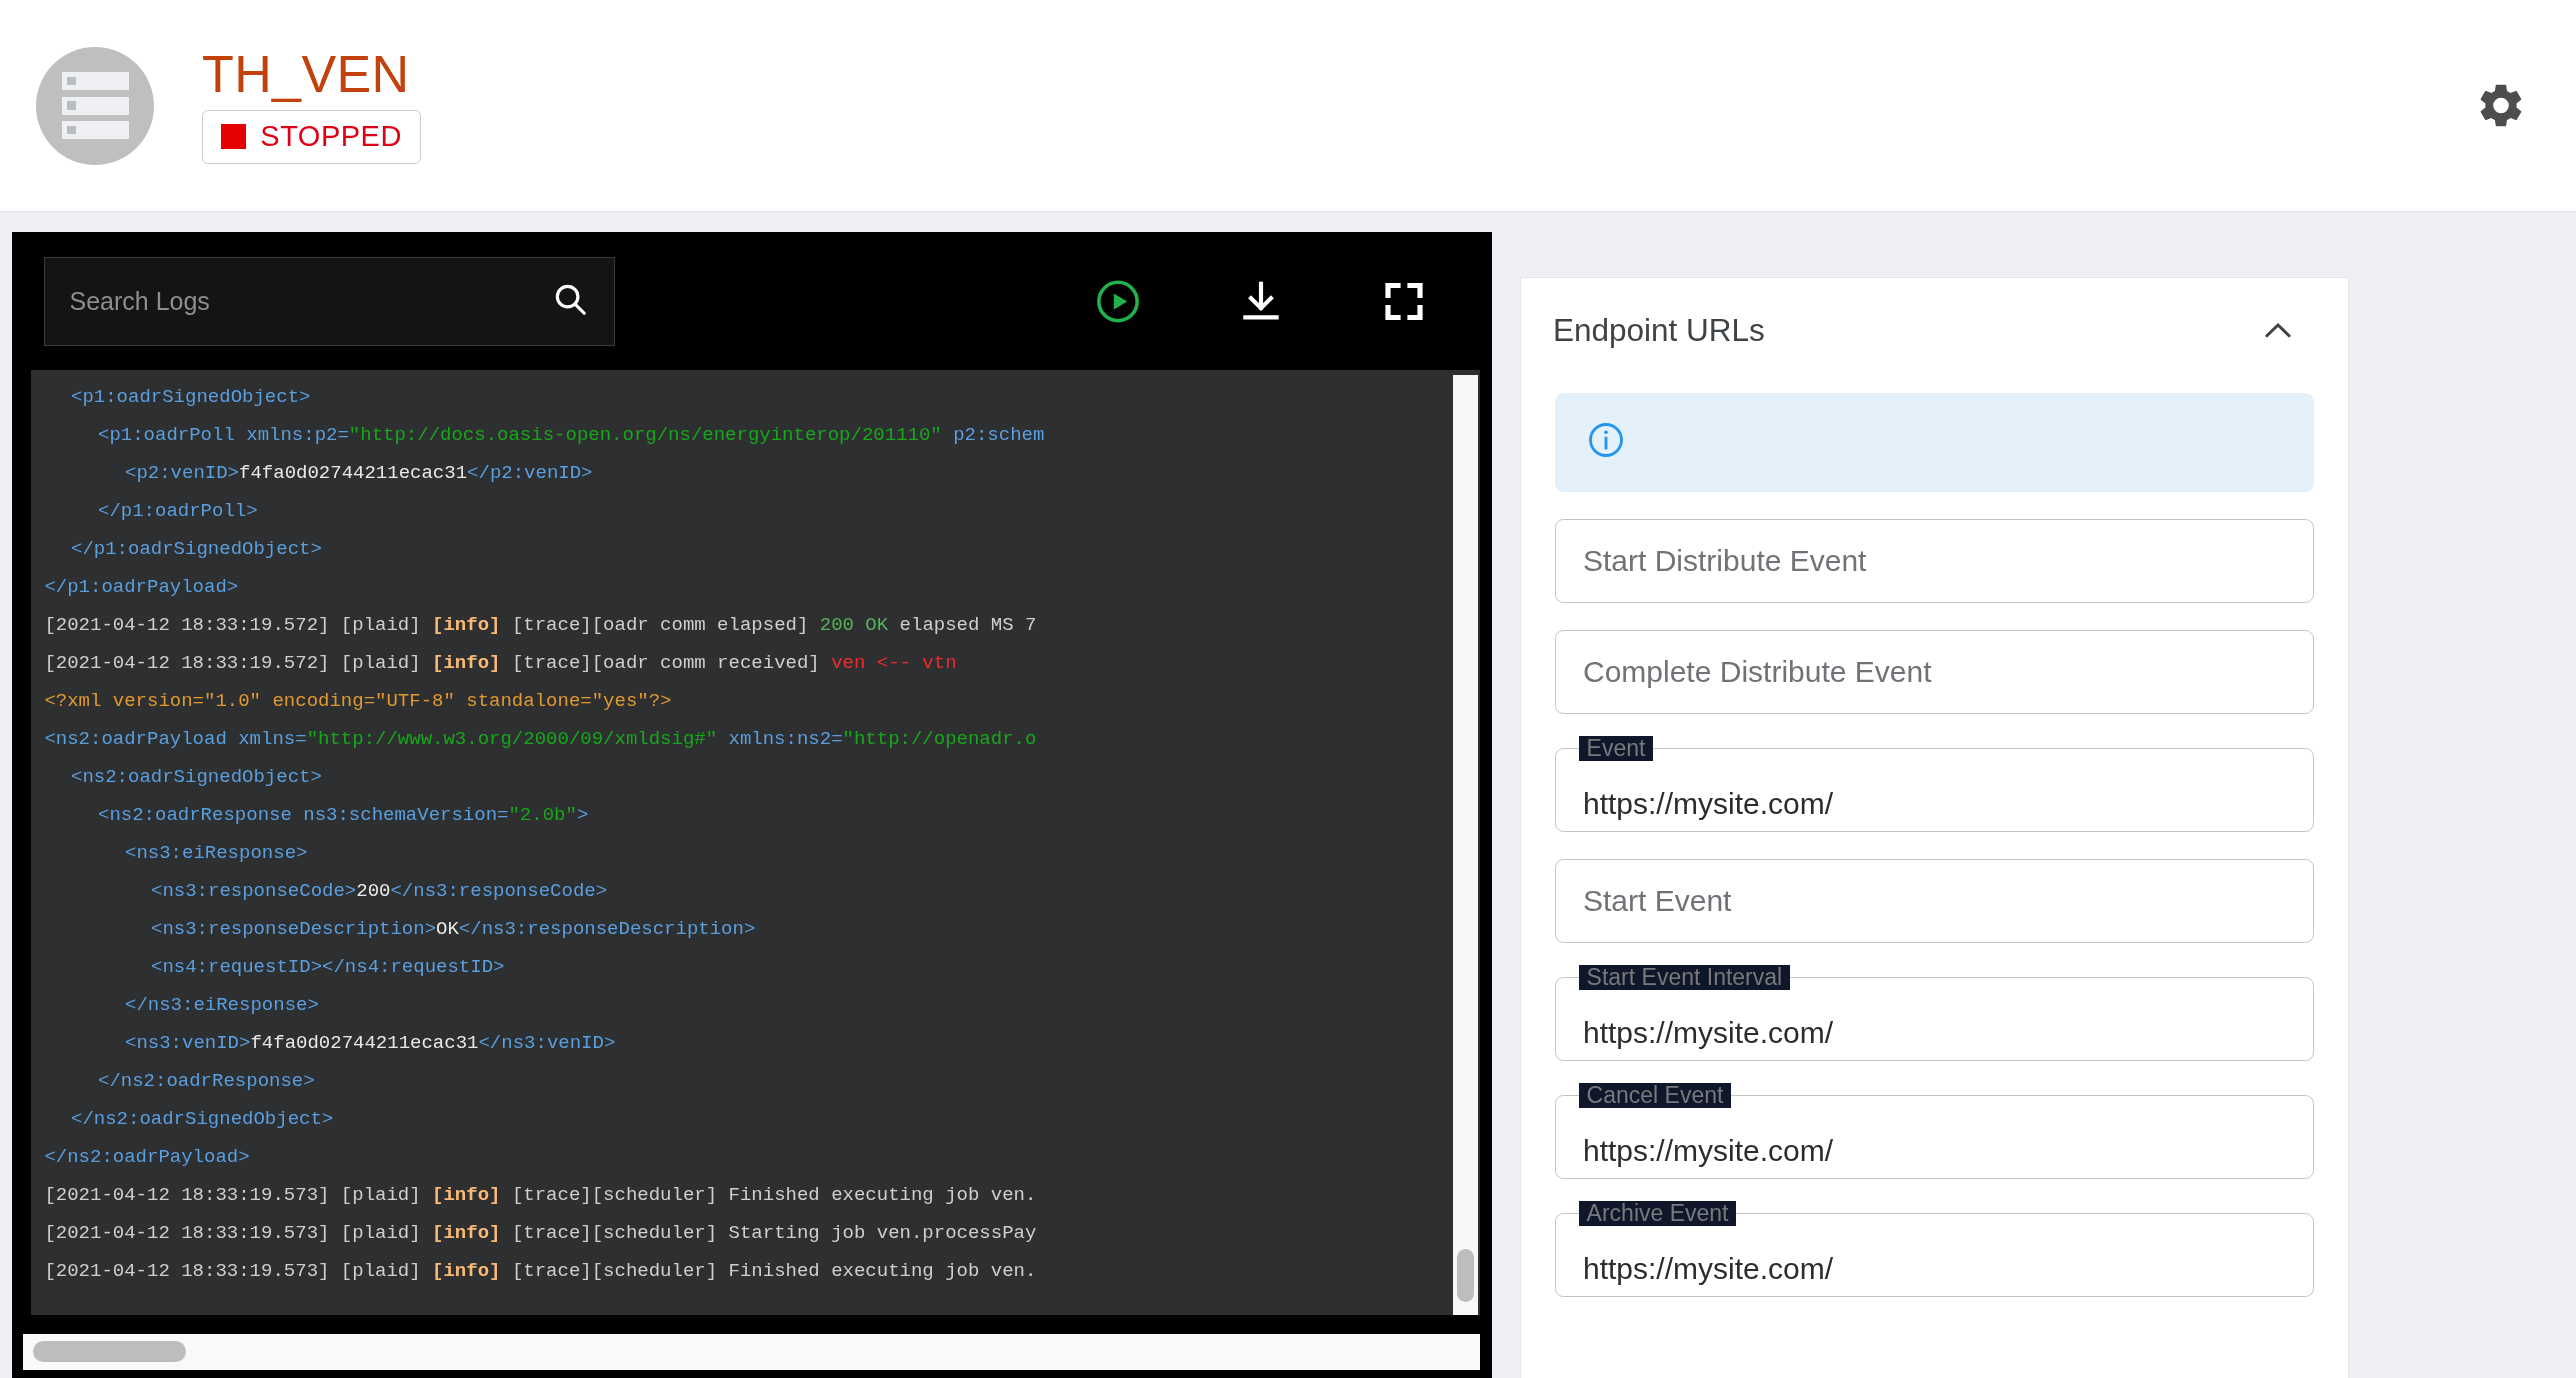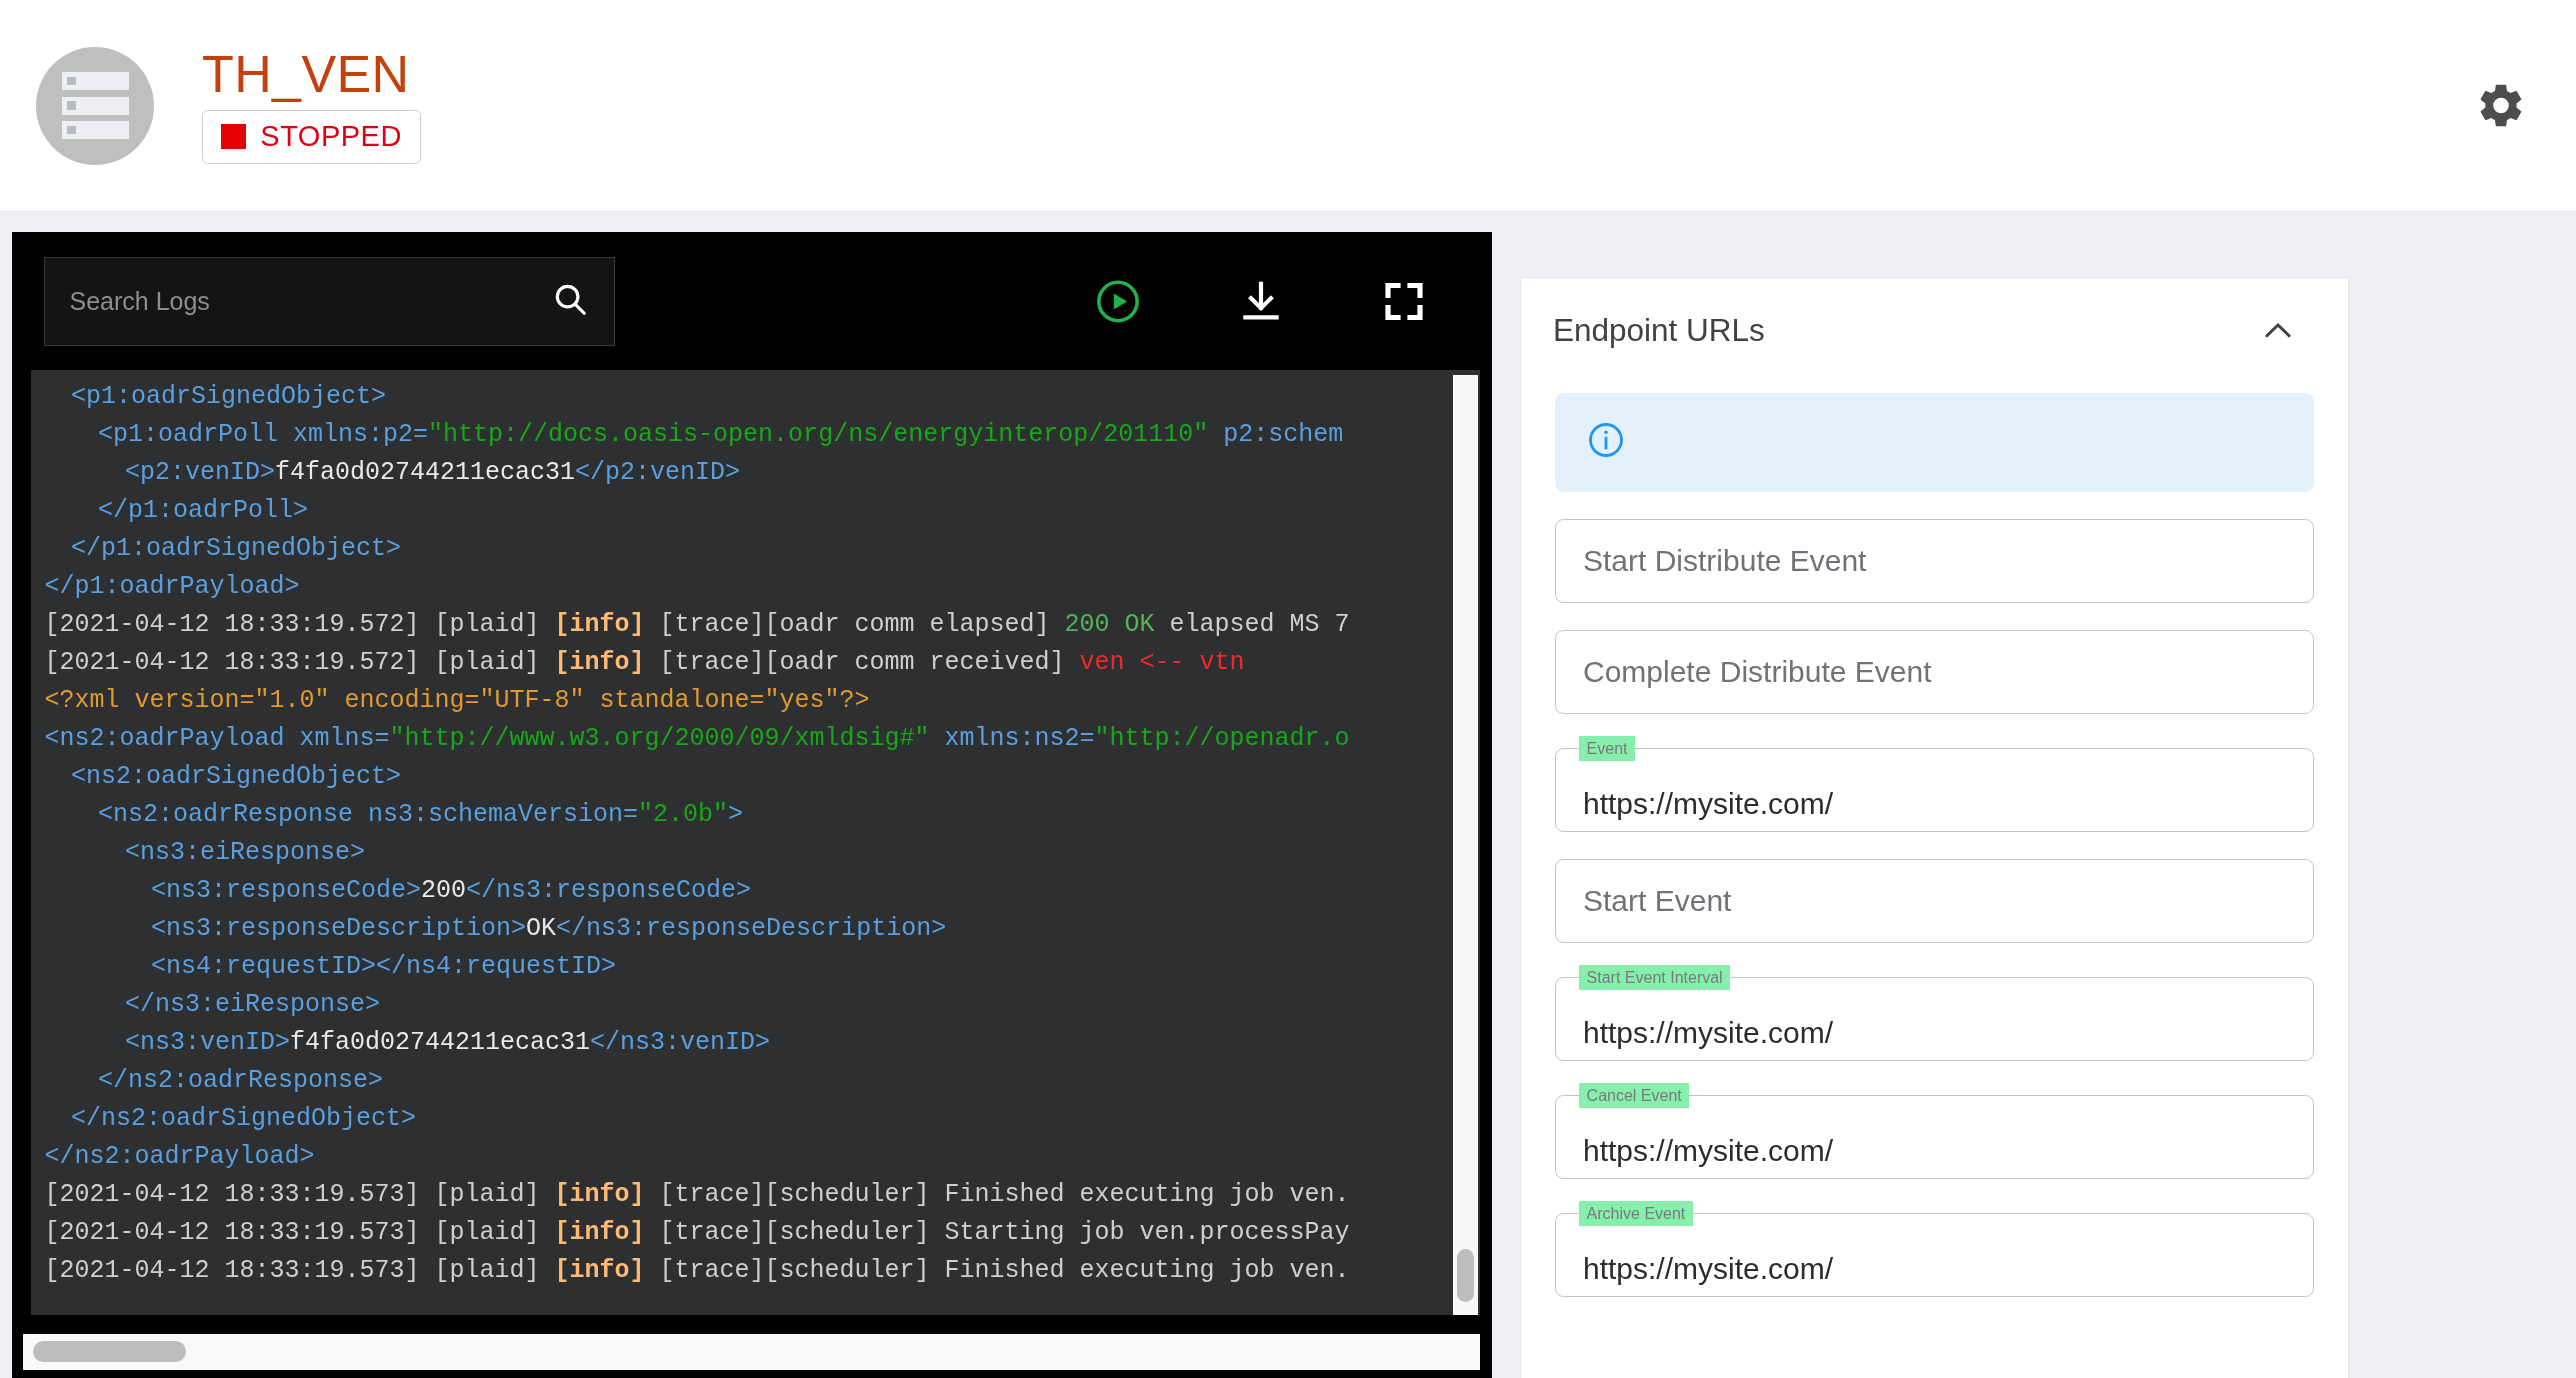--- a/index.html
+++ b/index.html
@@ -143,21 +143,21 @@
 
   .log-body {
     position: absolute;
     left: 11.5px; top: 138px;
     width: 1457px;
     height: 945px;
     background: #2d2f30;
     border-left: 8.6px solid #000;
     overflow: hidden;
     font-family: "Liberation Mono", monospace;
-    font-size: 25px;
+    font-size: 19px;
     line-height: 38px;
     padding-top: 7.6px;
     white-space: pre;
   }
   .log-line { padding-left: 13.4px; }
   .c-tag   { color: #5a9fe0; }
   .c-str   { color: #17a81a; }
   .c-txt   { color: #e9e9e9; }
   .c-proc  { color: #e2992f; }
   .c-info  { color: #fdba74; font-weight: bold; }
@@ -256,23 +256,23 @@
     margin-top: 28px;
   }
   .field-placeholder {
     font-size: 30px;
     color: #6f7276;
   }
   .field-label {
     position: absolute;
     top: -12.4px;
     left: 23px;
-    background: #86efac;
+    background: #0f172a;
     padding: 0 7.6px;
-    font-size: 16px;
+    font-size: 23px;
     color: #78797c;
     line-height: 25px;
   }
 </style>
 </head>
 <body>
 
 <div class="header">
   <div class="avatar">
     <div class="avatar-bar">

